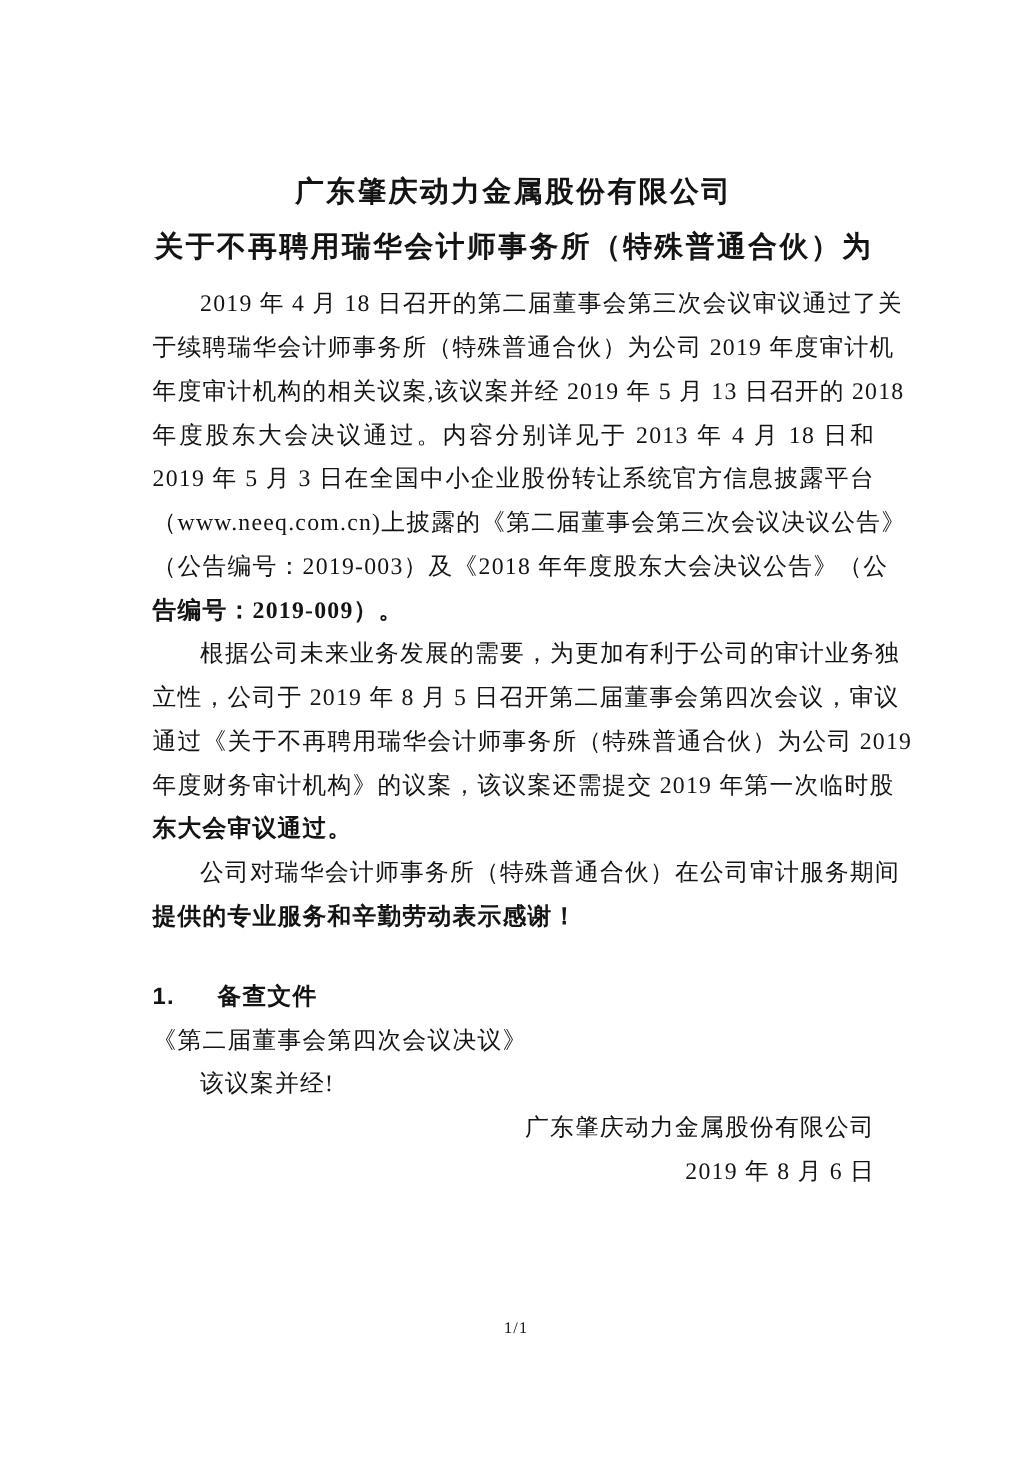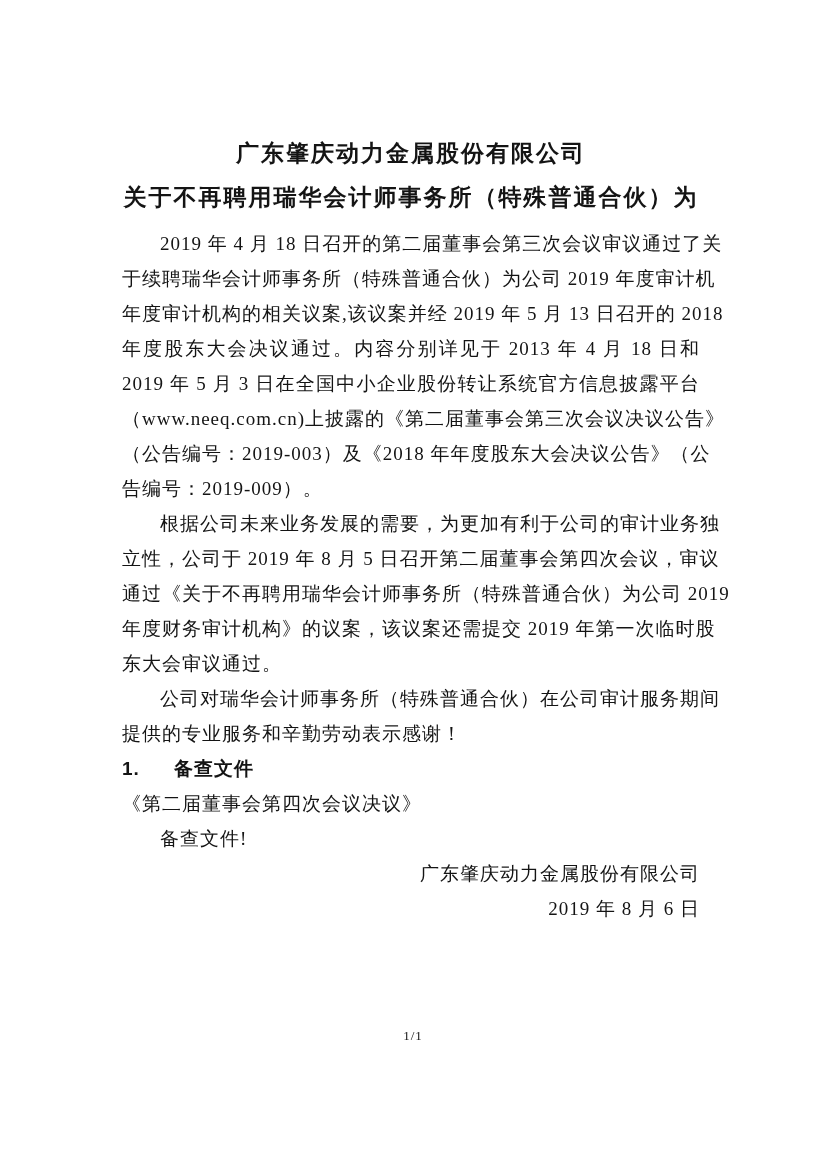--- a/index.html
+++ b/index.html
@@ -29,47 +29,48 @@
   
   .body-line {
     font-size: 19px;
     line-height: 35px;
     letter-spacing: 1px;
     text-align: justify;
     text-align-last: justify;
     white-space: nowrap;
   }
   .body-line.first { text-indent: 38px; }
-  .body-line.last { text-align-last: left; white-space: normal; }
+  .body-line.last { text-align-last: left; white-space: normal; font-weight: bold; }
   .plain-line {
     font-size: 19px;
     line-height: 35px;
     letter-spacing: 1px;
   }
   .indent { text-indent: 38px; }
   
   .heading-line {
     font-size: 19px;
     line-height: 35px;
     font-weight: bold;
     font-family: "Liberation Sans", "DejaVu Sans", sans-serif;
     letter-spacing: 1px;
+    margin-top: 29px;
   }
   .heading-num { display: inline-block; width: 52px; }
   
   .sig-line {
     font-size: 19px;
     line-height: 35px;
     letter-spacing: 1px;
     text-align: right;
   }
   
   .footer {
     position: absolute;
-    top: 1028px; left: 0;
+    top: 1054px; left: 0;
     width: 826px;
     text-align: center;
     font-size: 13px;
     letter-spacing: 1px;
   }
 </style>
 </head>
 <body>
 
 <div class="content">
@@ -104,21 +105,21 @@
       <div class="body-line first">公司对瑞华会计师事务所（特殊普通合伙）在公司审计服务期间</div>
       <div class="body-line last">提供的专业服务和辛勤劳动表示感谢！</div>
     </div>
 
     <div class="heading-line">
       <span class="heading-num">1.</span><span>备查文件</span>
     </div>
 
     <div class="plain-line">《第二届董事会第四次会议决议》</div>
 
-    <div class="plain-line indent">备查文件!</div>
+    <div class="plain-line indent">该议案并经!</div>
 
     <div class="signature">
       <div class="sig-line">广东肇庆动力金属股份有限公司</div>
       <div class="sig-line">2019 年 8 月 6 日</div>
     </div>
 
   </div>
 </div>
 
 <div class="footer">1/1</div>

